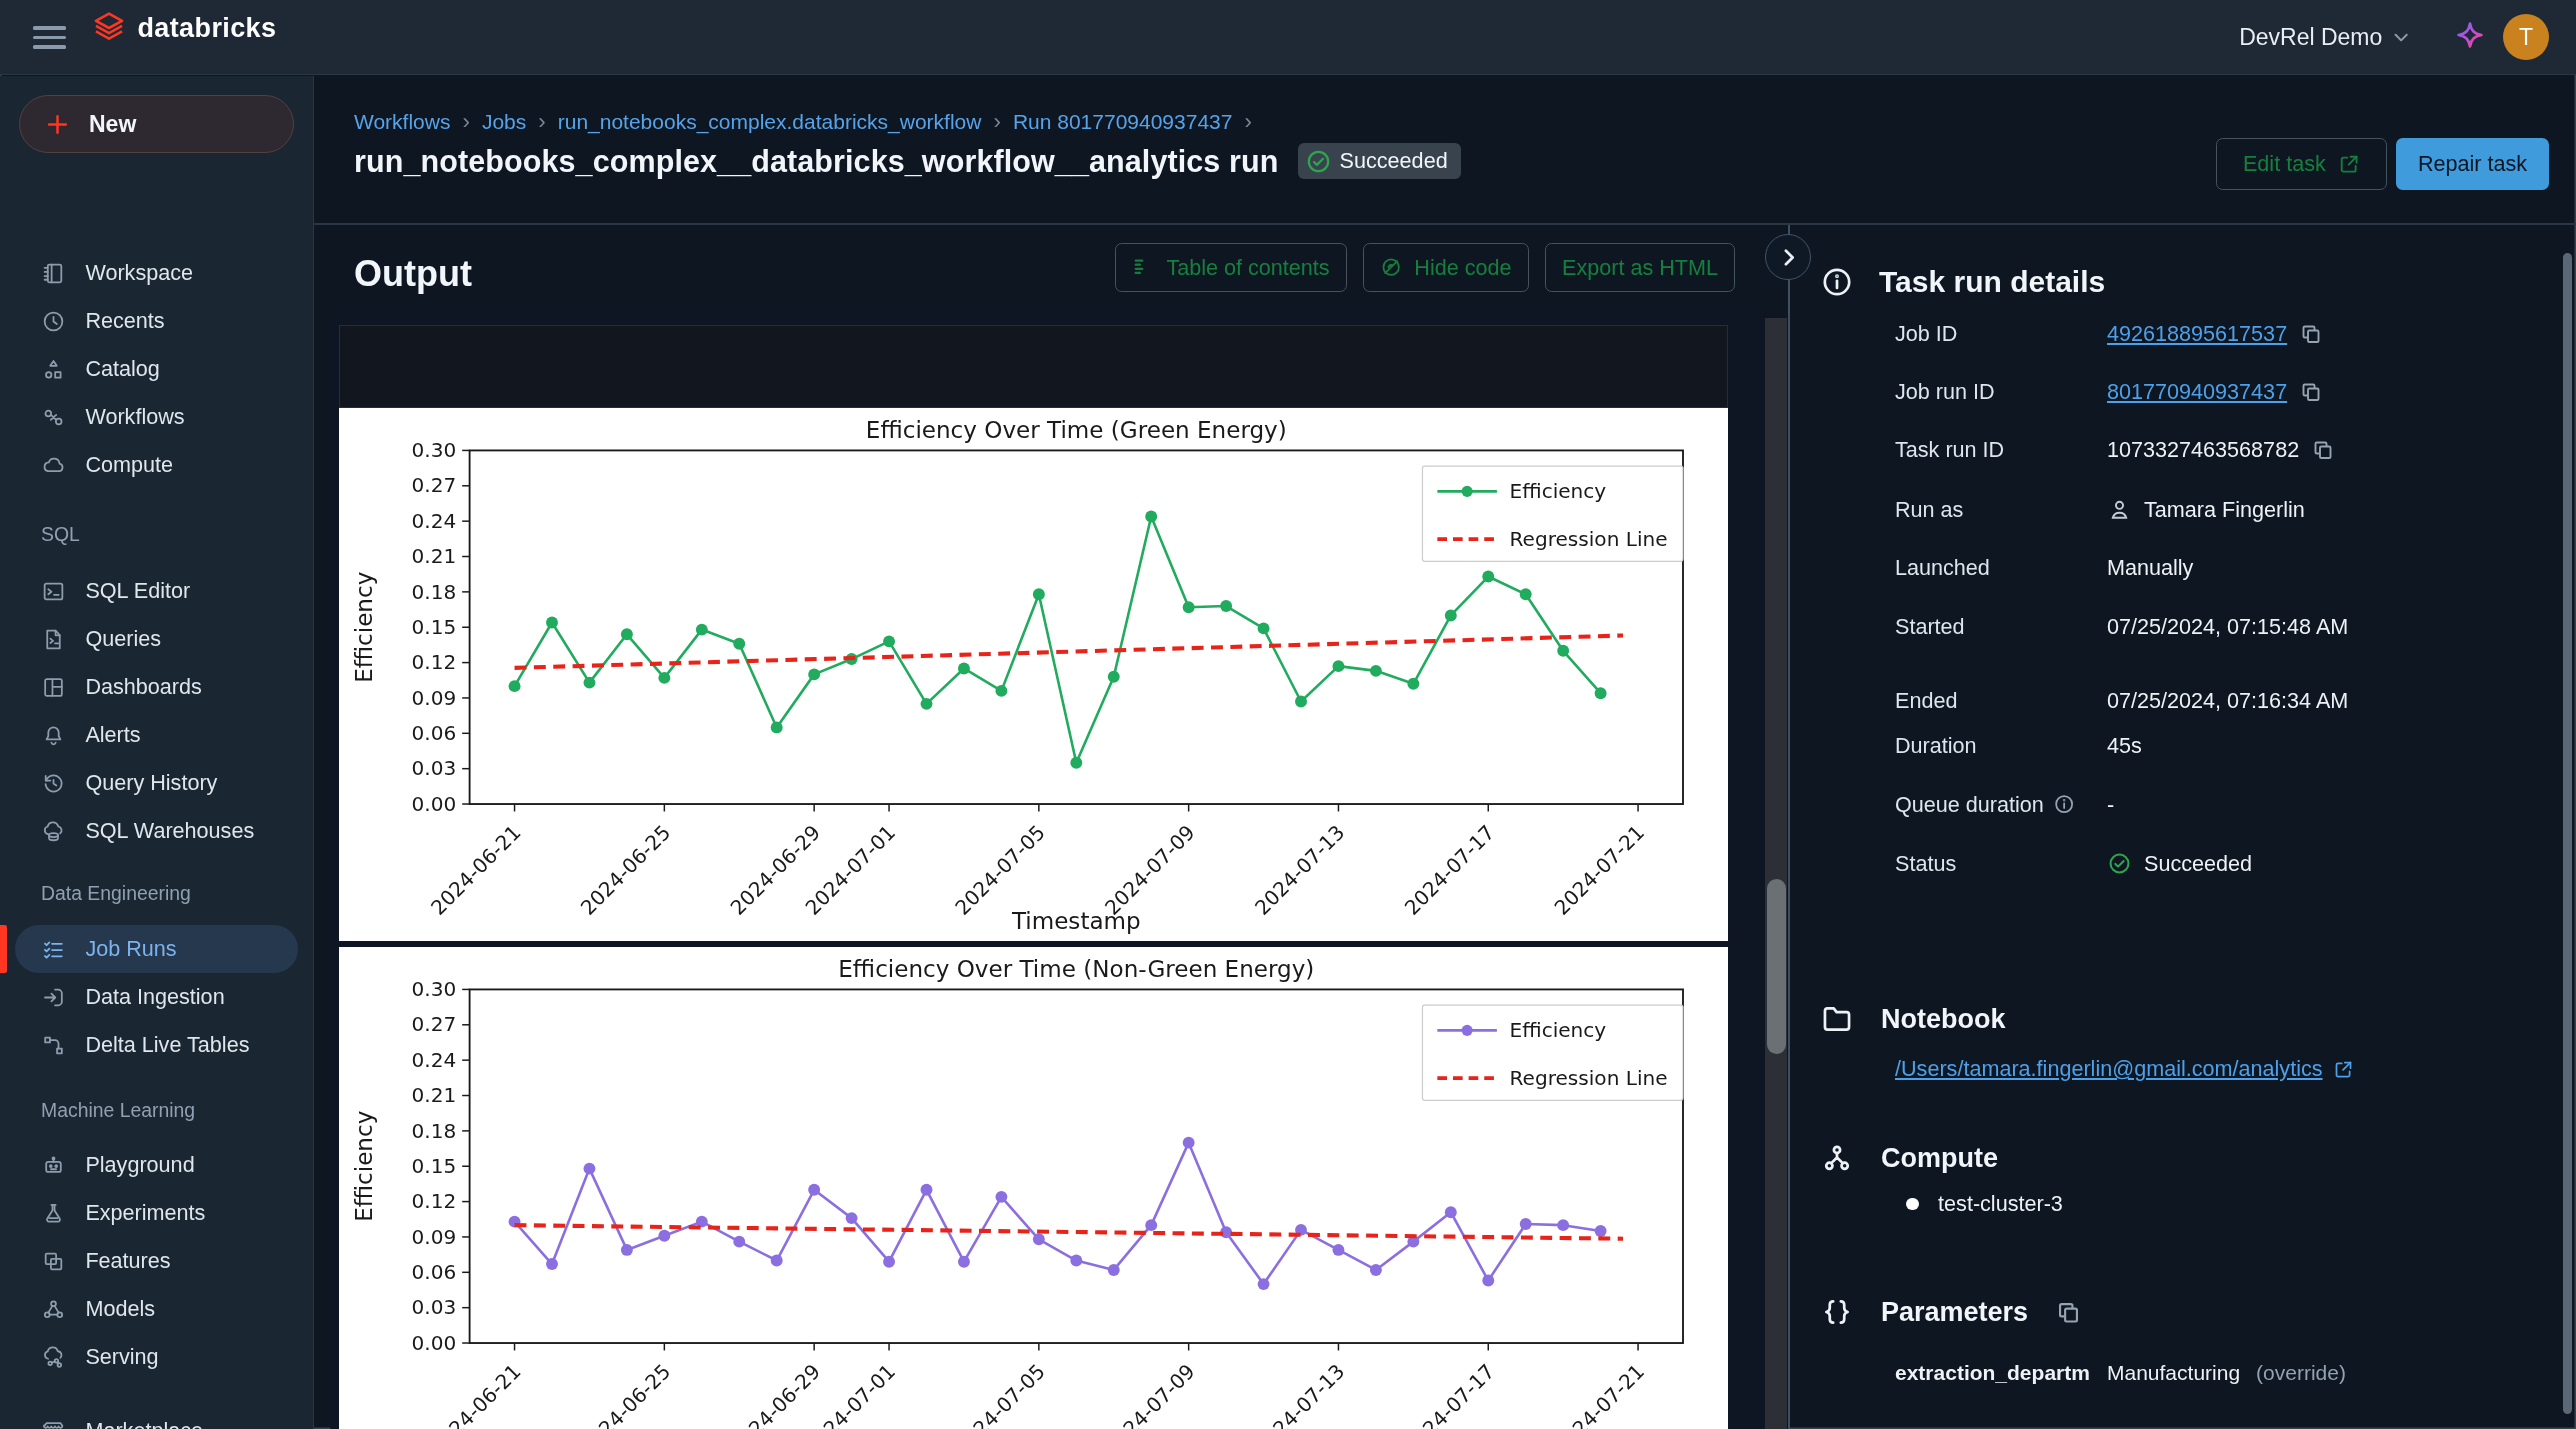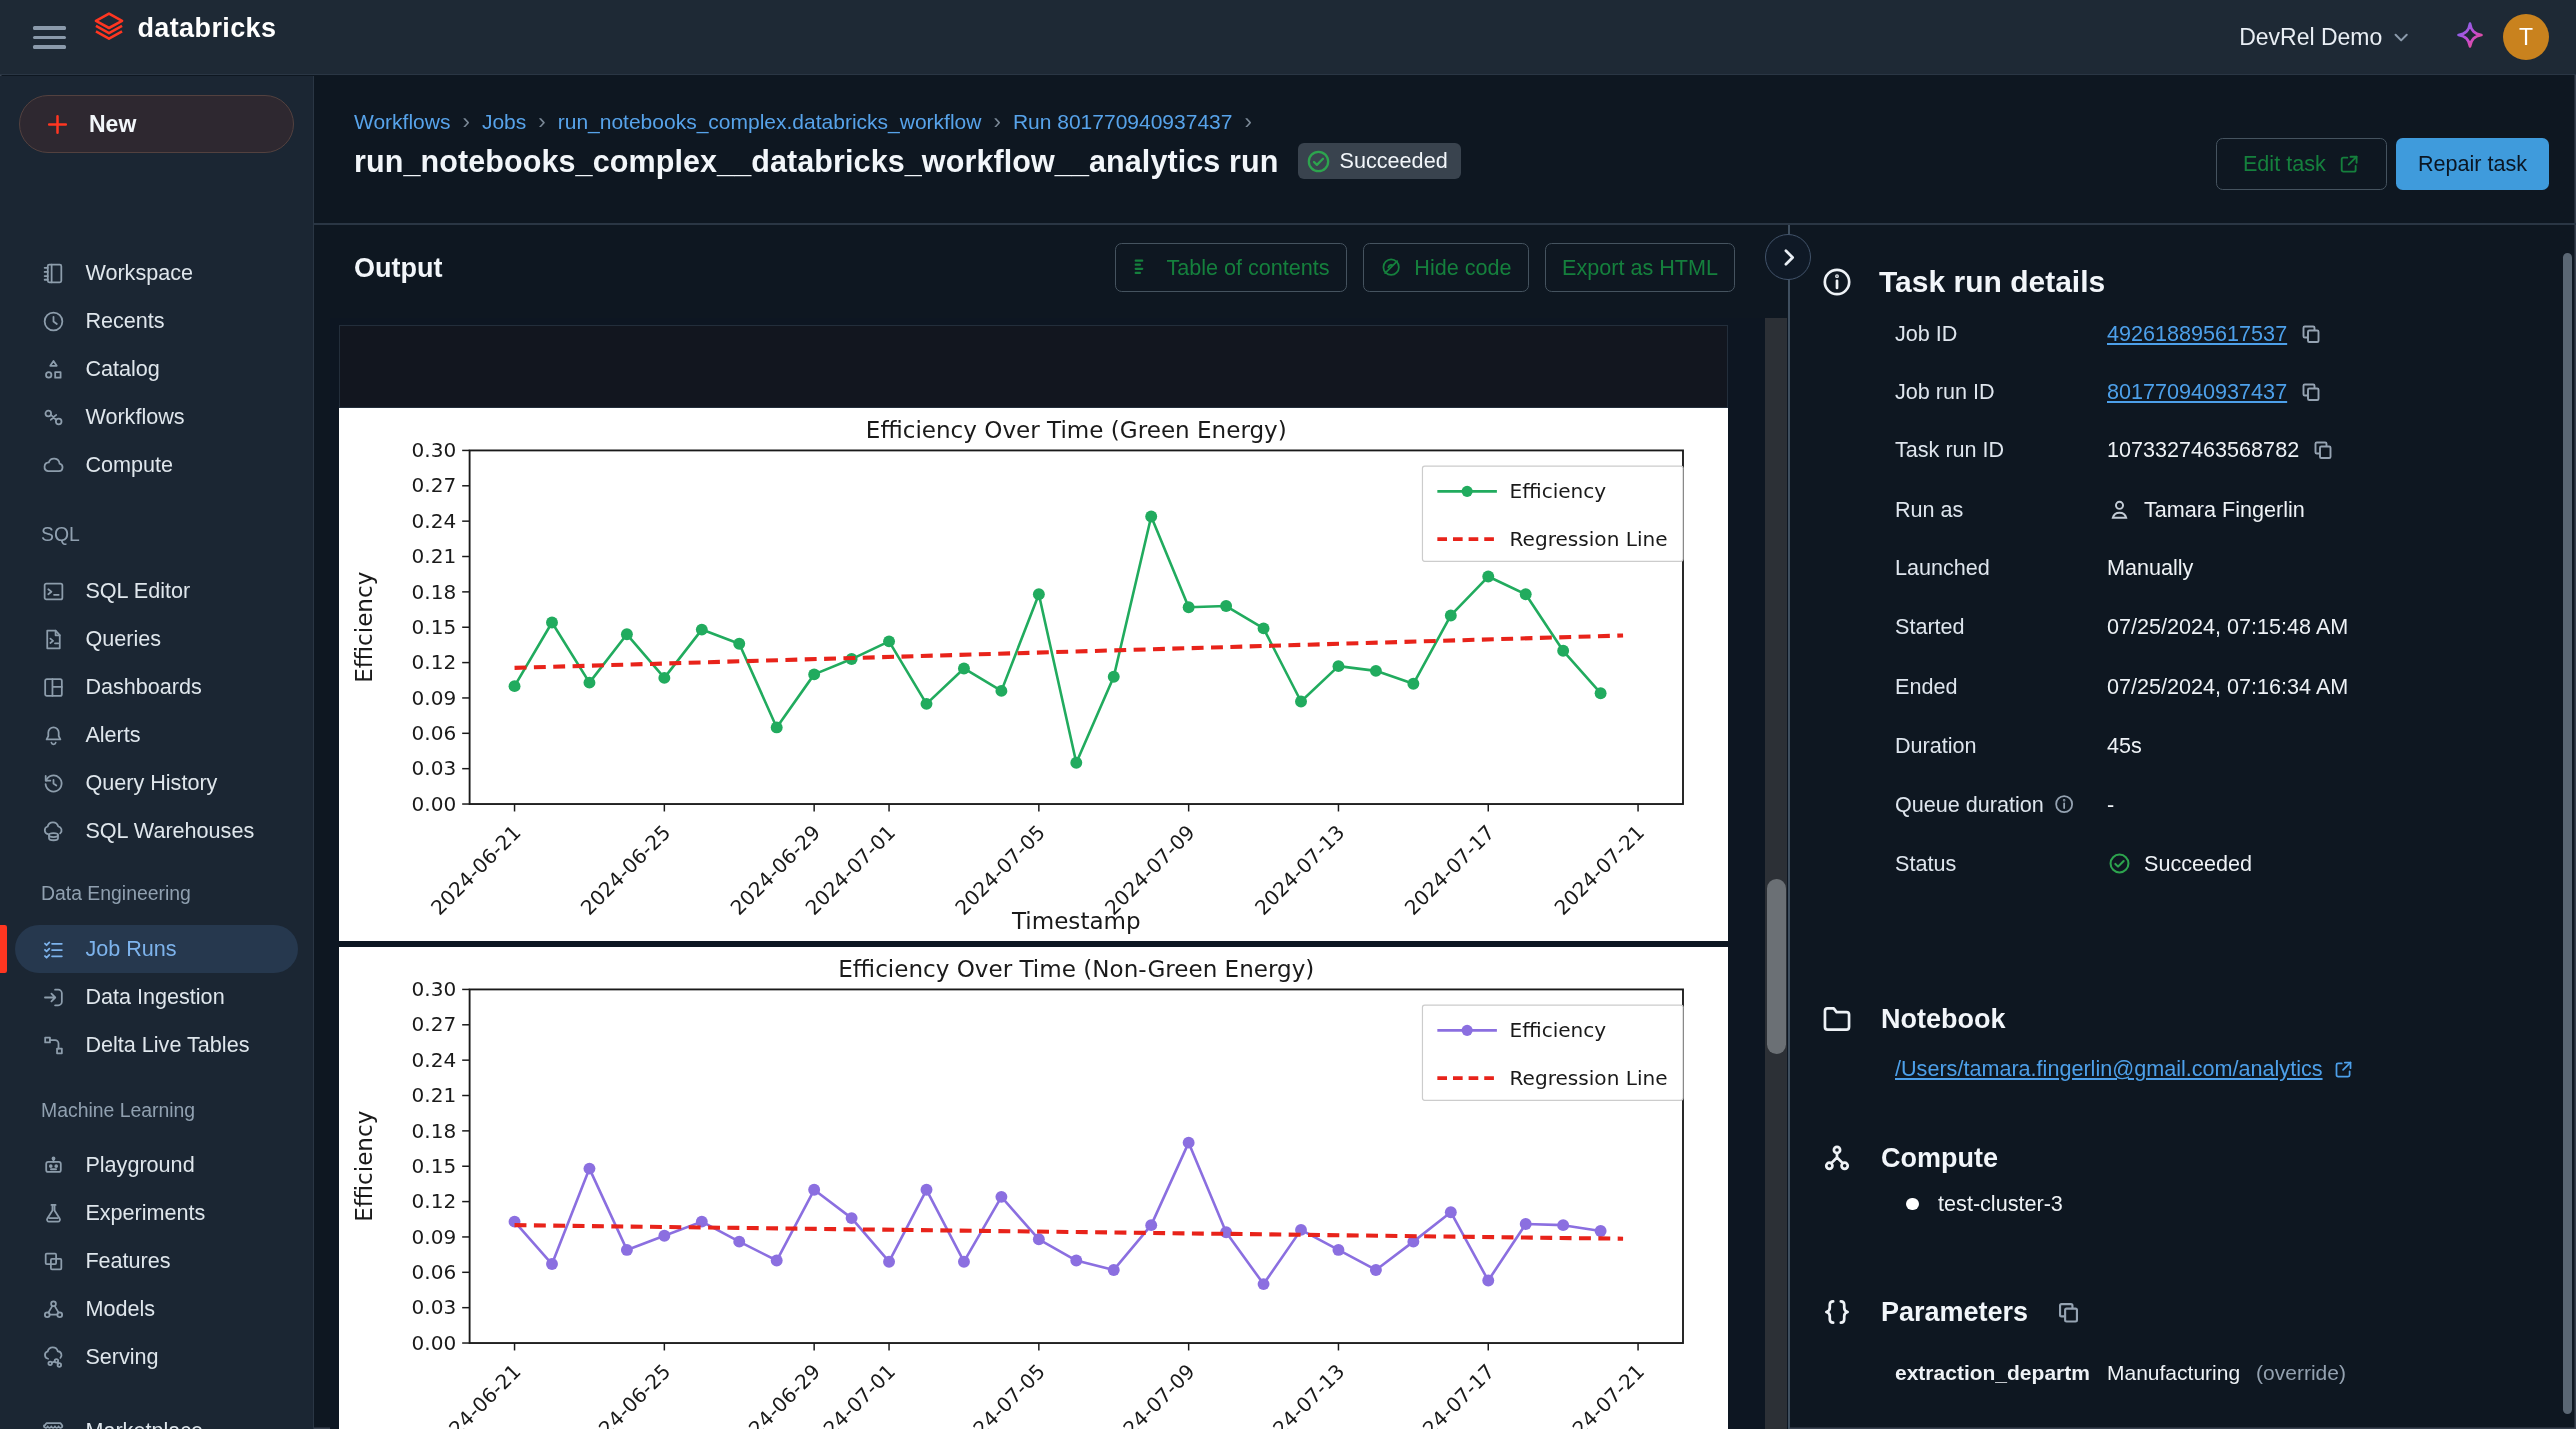--- a/index.html
+++ b/index.html
@@ -47,21 +47,21 @@
   .btn{display:inline-flex;align-items:center;justify-content:center;gap:12px;border-radius:6.7px;font-size:21.6px;font-family:inherit;cursor:pointer;box-sizing:border-box}
   .btn-outline{background:transparent;border:1.5px solid #45535f;color:#15803d}
   .btn-primary{background:#3f9bdc;border:none;color:#0b1623;font-weight:500}
   .edit-task{position:absolute;left:2216px;top:138px;width:171px;height:52px}
   .repair-task{position:absolute;left:2396px;top:138px;width:153px;height:52px}
 
   .hdiv{position:absolute;left:313px;top:223px;width:2263px;height:1.5px;background:#2a3644}
   .vdiv{position:absolute;left:1788px;top:225px;width:2.2px;height:1205px;background:#3f4f5f}
 
   
-  .output-title{position:absolute;left:354px;top:253px;font-size:27px;font-weight:700;color:#f2f6fa}
+  .output-title{position:absolute;left:354px;top:253px;font-size:36px;font-weight:700;color:#f2f6fa}
   .output-btns{position:absolute;right:841px;top:243px;display:flex;gap:16.4px}
   .output-btns .btn{height:49px;padding:0 16px}
   .panel-toggle{position:absolute;left:1765px;top:234px;width:46px;height:46px;border-radius:50%;background:#0f1926;border:1.5px solid #42536a;color:#e9eef4;display:flex;align-items:center;justify-content:center;cursor:pointer;z-index:5}
   .output-body{position:absolute;left:330px;top:318px;width:1458px;height:1112px;background:#0d1622;overflow:hidden}
   .cell-strip{position:absolute;left:9px;top:7.4px;width:1389px;height:83px;background:#12161f;border:0.7px solid #232e3b;box-sizing:border-box}
   .figure{position:absolute;left:9px;width:1389px;background:#fff;overflow:hidden}
   .out-scroll-track{position:absolute;left:1435px;top:0;width:22.3px;height:1112px;background:#2c3036}
   .out-scroll-thumb{position:absolute;left:1.5px;top:561px;width:19.4px;height:175px;background:#6b7075;border-radius:9.7px;cursor:grab}
 
   
@@ -720,21 +720,21 @@
         </div>
       </div>
       <div class="det-row" style="top: 602px;">
         <div class="det-label">
           <span>Started</span>
         </div>
         <div class="det-value">
           <span>07/25/2024, 07:15:48 AM</span>
         </div>
       </div>
-      <div class="det-row" style="top: 662px;">
+      <div class="det-row" style="top: 676px;">
         <div class="det-label">
           <span>Ended</span>
         </div>
         <div class="det-value">
           <span>07/25/2024, 07:16:34 AM</span>
         </div>
       </div>
       <div class="det-row" style="top: 721px;">
         <div class="det-label">
           <span>Duration</span>

